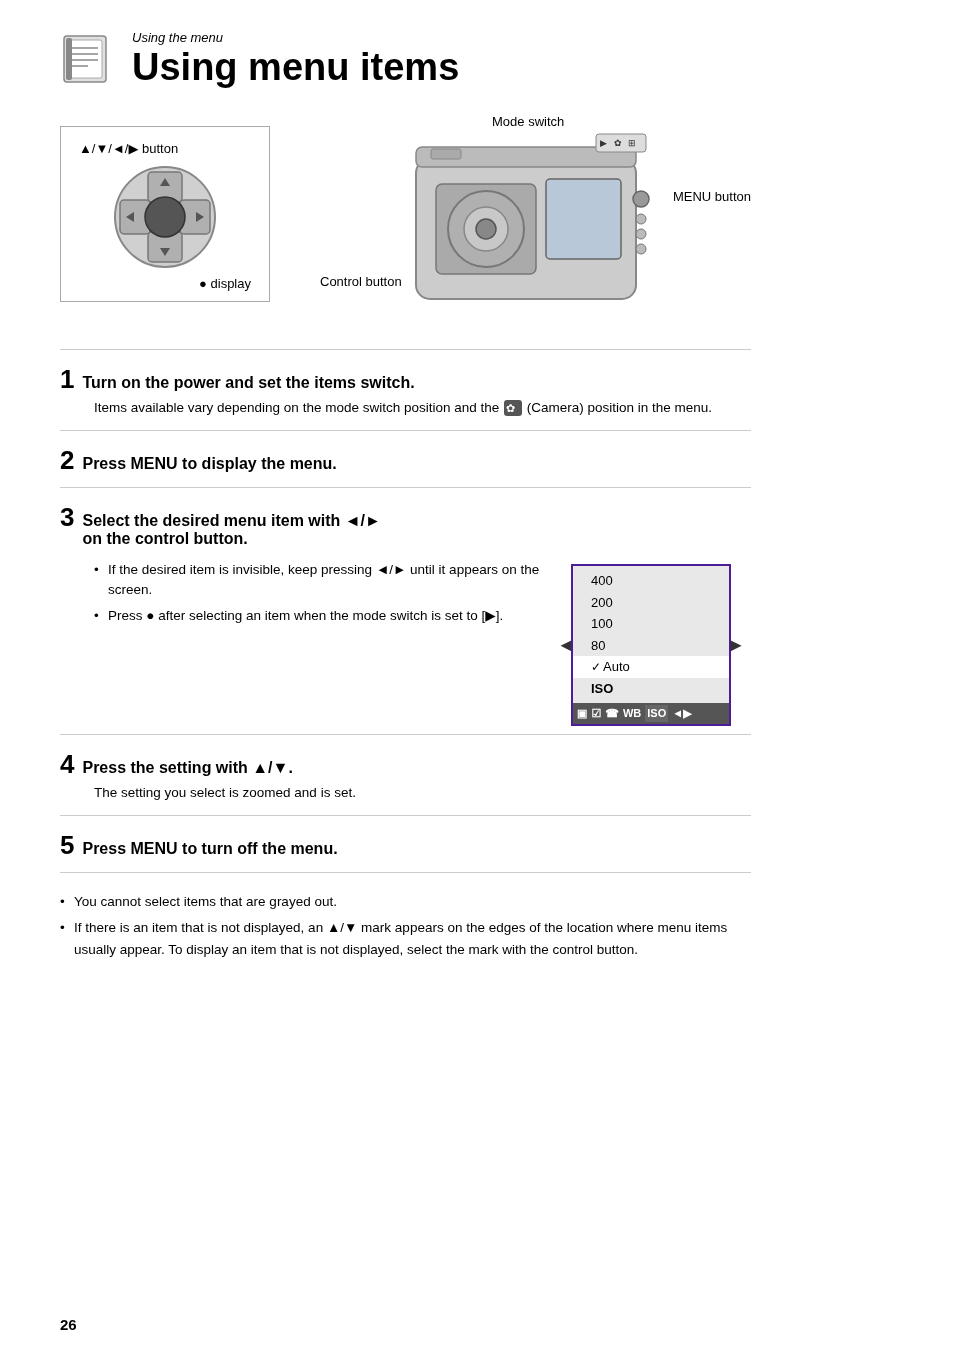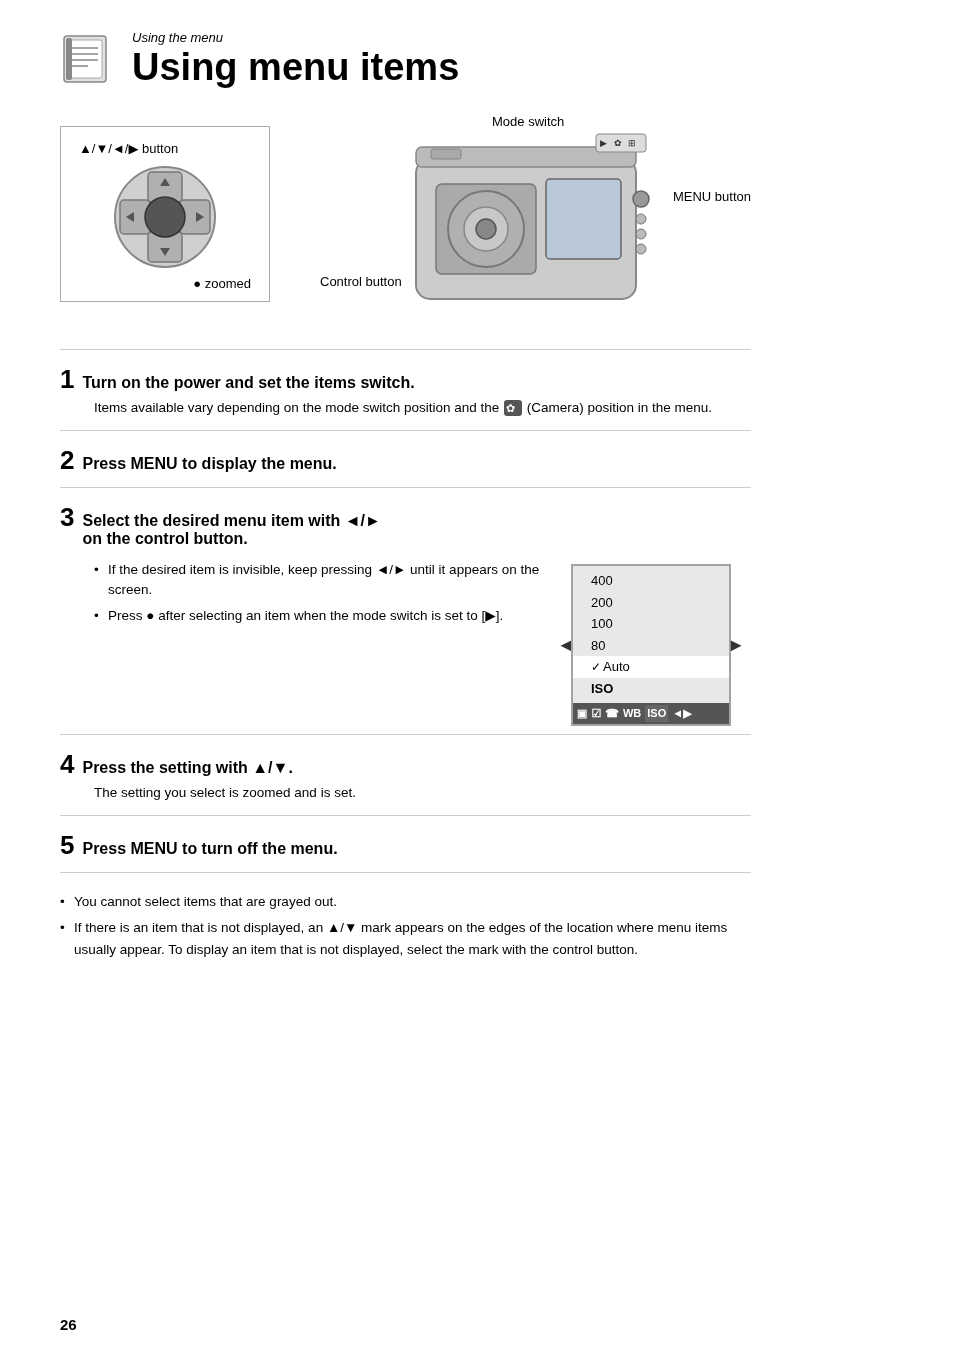--- a/index.html
+++ b/index.html
@@ -162,21 +162,21 @@
       flex: 1;
     }
     .step3-image {
       width: 180px;
       flex-shrink: 0;
       margin-left: 20px;
     }
 
     
     .iso-menu {
-      border: 2px solid #a3a3a3;
+      border: 2px solid #4c1d95;
       background: #e8e8e8;
       width: 160px;
       padding: 0;
       position: relative;
     }
     .iso-menu-items {
       padding: 4px 0;
     }
     .iso-menu-item {
       padding: 1px 18px;
@@ -285,21 +285,21 @@
         <rect x="10" y="38" width="30" height="34" rx="4" fill="#b0b0b0" stroke="#777" stroke-width="1.5"></rect>
         <rect x="70" y="38" width="30" height="34" rx="4" fill="#b0b0b0" stroke="#777" stroke-width="1.5"></rect>
 
         <circle cx="55" cy="55" r="20" fill="#555" stroke="#333" stroke-width="1.5"></circle>
 
         <polygon points="55,16 50,24 60,24" fill="#555"></polygon>
         <polygon points="55,94 50,86 60,86" fill="#555"></polygon>
         <polygon points="16,55 24,50 24,60" fill="#555"></polygon>
         <polygon points="94,55 86,50 86,60" fill="#555"></polygon>
       </svg>
-      <div class="bullet-btn-label">● zoomed</div>
+      <div class="bullet-btn-label">● display</div>
     </div>
 
     <div class="diagram-right">
       <svg class="camera-svg" width="340" height="200" viewBox="0 0 340 200">
 
         <rect x="60" y="40" width="220" height="140" rx="14" fill="#ccc" stroke="#888" stroke-width="2"></rect>
 
         <rect x="80" y="65" width="100" height="90" rx="6" fill="#aaa" stroke="#777" stroke-width="1.5"></rect>
 
         <rect x="190" y="60" width="75" height="80" rx="4" fill="#b8c8d8" stroke="#666" stroke-width="1.5"></rect>

